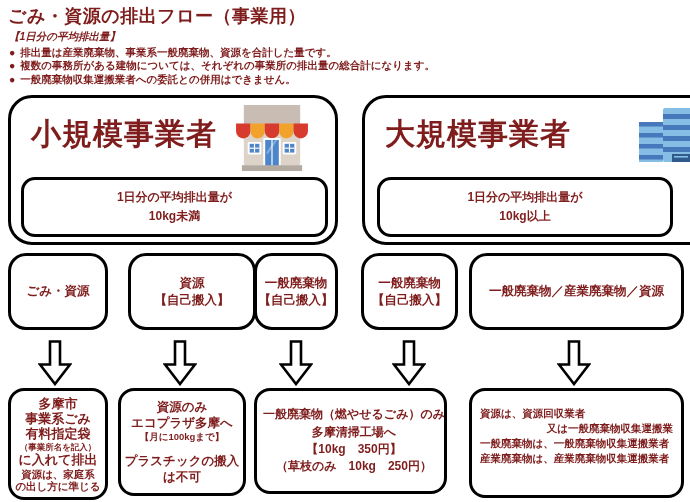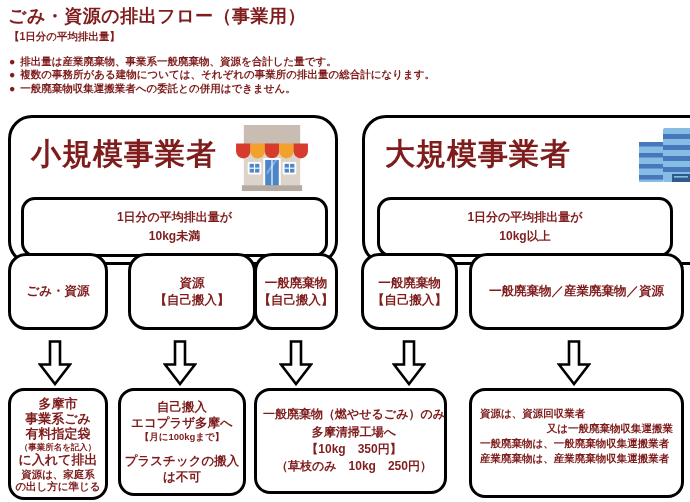--- a/index.html
+++ b/index.html
@@ -5,25 +5,25 @@
   html,body{margin:0;padding:0;background:#fff;}
   .canvas{
     position:relative;width:690px;height:502px;background:#fff;
     font-family:"Liberation Sans","DejaVu Sans",sans-serif;color:#7f1d1d;overflow:hidden;
   }
   .abs{position:absolute;box-sizing:border-box;}
   .box{border:3px solid #000;border-radius:16px;background:#fff;}
 
   .page-title{left:8px;top:4px;font-size:18px;font-weight:bold;letter-spacing:0.5px;white-space:nowrap;}
   .notes{left:9px;top:30px;font-size:10.5px;font-weight:bold;line-height:13.5px;}
-  .notes-heading{margin-bottom:11px;}
+  .notes-heading{margin-bottom:2px;font-style:italic;}
   .bullet-row{display:flex;align-items:flex-start;white-space:nowrap;}
   .bullet-row .dot{margin-right:5px;}
 
-  .big-box{border-radius:24px;margin-top:20px;}
+  .big-box{border-radius:24px;}
   .big-box-small{left:8px;top:95px;width:330px;height:150px;}
   .big-box-large{left:362px;top:95px;width:378px;height:150px;}
   .big-title{position:absolute;left:20px;top:16px;font-size:30px;font-weight:bold;letter-spacing:1px;white-space:nowrap;}
   .biz-icon{position:absolute;}
   .store-icon{right:26px;top:6px;}
   .building-icon{right:14px;top:8px;}
   .criteria-box{position:absolute;border:3px solid #000;border-radius:14px;background:#fff;
     display:flex;flex-direction:column;justify-content:center;align-items:center;
     font-size:12px;font-weight:bold;line-height:1.55;text-align:center;box-sizing:border-box;}
   .criteria-small{left:10px;top:79px;width:307px;height:60px;}
@@ -178,21 +178,21 @@
     <div class="t-lg">多摩市</div>
     <div class="t-lg">事業系ごみ</div>
     <div class="t-lg">有料指定袋</div>
     <div class="t-sm">（事業所名を記入）</div>
     <div class="t-lg">に入れて排出</div>
     <div class="t-md">資源は、家庭系</div>
     <div class="t-md">の出し方に準じる</div>
   </div>
 
   <div class="abs box dest-box dest-b">
-    <div class="t-b2">自己搬入</div>
+    <div class="t-b2">資源のみ</div>
     <div class="t-b2">エコプラザ多摩へ</div>
     <div class="t-b-sm">【月に100kgまで】</div>
     <div class="gap8"></div>
     <div class="t-b2">プラスチックの搬入</div>
     <div class="t-b2">は不可</div>
   </div>
 
   <div class="abs box dest-box dest-c">
     <div class="t-c">一般廃棄物（燃やせるごみ）のみ</div>
     <div class="t-c">多摩清掃工場へ</div>

